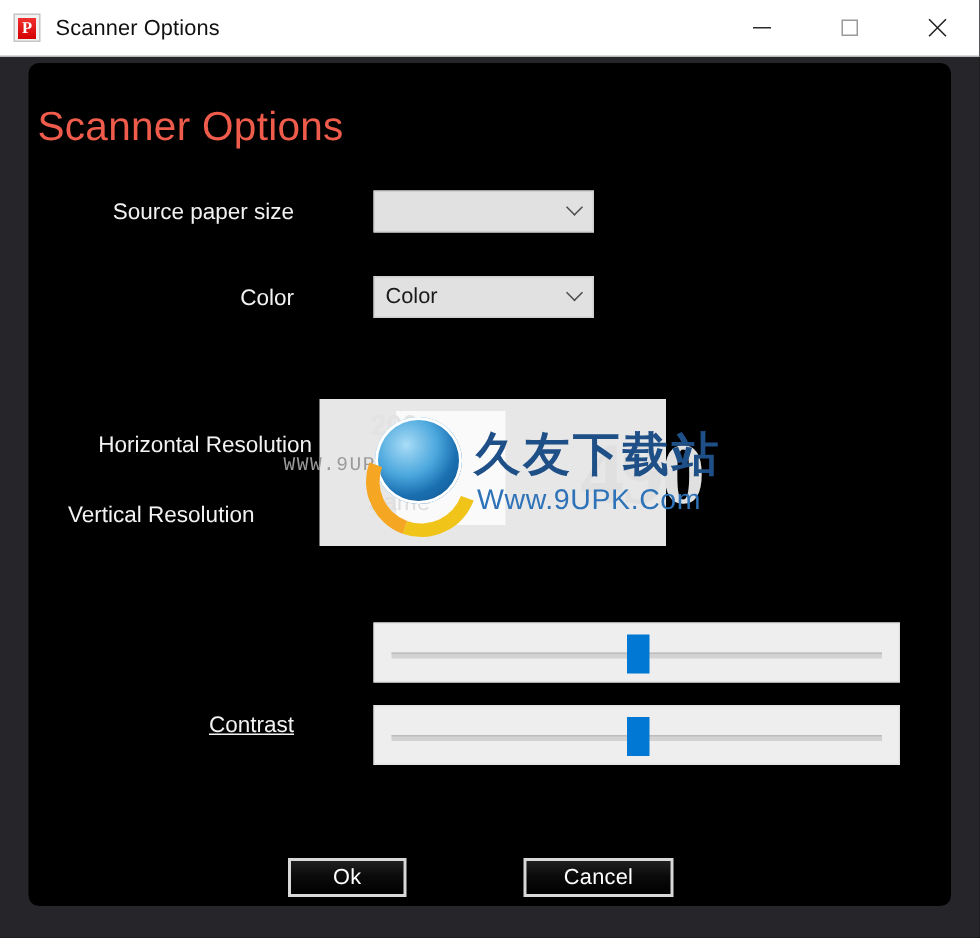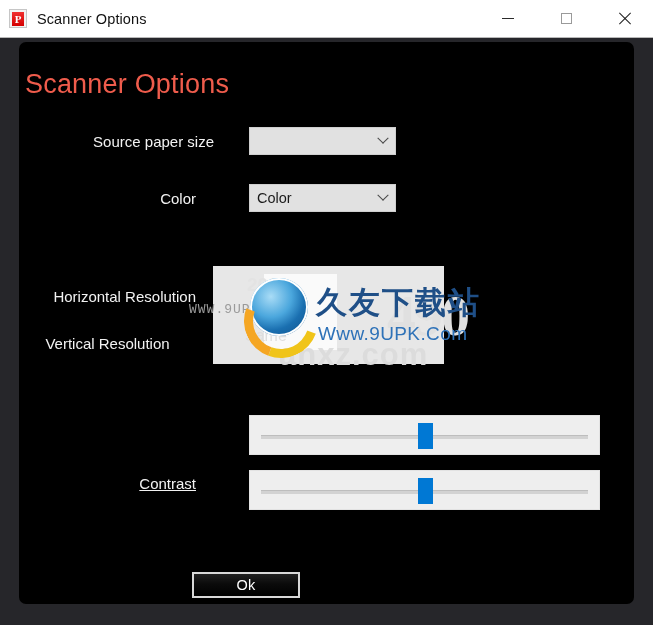--- a/index.html
+++ b/index.html
@@ -321,60 +321,60 @@
     </div>
     <div class="winbtn" id="btn-close">
       <span class="close-glyph"></span>
     </div>
   </div>
 
   <div id="client">
 
     <div id="heading">Scanner Options</div>
 
-    <div class="lbl" style="left:0; width:177px; top:91px;margin-left:18px;">Source paper size</div>
+    <div class="lbl" style="left:0; width:177px; top:91px;">Source paper size</div>
     <div class="combo" style="left:230px; top:85px; width:147px;">
       <span class="cval"></span>
       <span class="chev">
           <i></i>
         </span>
     </div>
 
     <div class="lbl" style="left:0; width:177px; top:148px;">Color</div>
     <div class="combo" style="left:230px; top:142px; width:147px;">
       <span class="cval">Color</span>
       <span class="chev">
           <i></i>
         </span>
     </div>
 
-    <div class="lbl" style="left:0; width:177px; top:246px;text-align:right;">Horizontal Resolution</div>
+    <div class="lbl" style="left:12px; width:177px; top:246px;text-align:right;">Horizontal Resolution</div>
 
     <div class="lbl" style="left:0; width:177px; top:293px;text-align:center;">Vertical Resolution</div>
 
     <div id="wm-plate"></div>
     <div id="wm-inner"></div>
     <div class="wm-faint" id="wm-bgnum">490</div>
     <div class="wm-faint" id="wm-200">200</div>
     <div class="wm-faint" id="wm-same">Same</div>
-    <div class="wm-faint" id="wm-anxz">anxz.com</div>
     <div id="wm-url-gray">WWW.9UPK.COM</div>
     <div id="wm-logo">
       <span class="crescent"></span>
     </div>
     <div id="wm-cn">久友下载站</div>
     <div id="wm-site">Www.9UPK.Com</div>
 
     <div class="slider" style="left:230px; top:373px; width:351px;">
       <div class="track"></div>
       <div class="thumb" style="left:168px;"></div>
     </div>
 
     <div class="lbl" style="left:0; width:177px; top:433px;text-decoration:underline;">Contrast</div>
     <div class="slider" style="left:230px; top:428px; width:351px;">
       <div class="track"></div>
       <div class="thumb" style="left:168px;"></div>
     </div>
 
-    <div class="dlgbtn" style="left:173px; top:530px; width:108px;">Ok</div>
+    <div class="dlgbtn" style="left:173px; top:530px; width:79px;">Ok</div>
+    <div class="dlgbtn" style="left:330px; top:530px; width:100px;">Cancel</div>
 
   </div>
 </div>
 
 </body></html>

